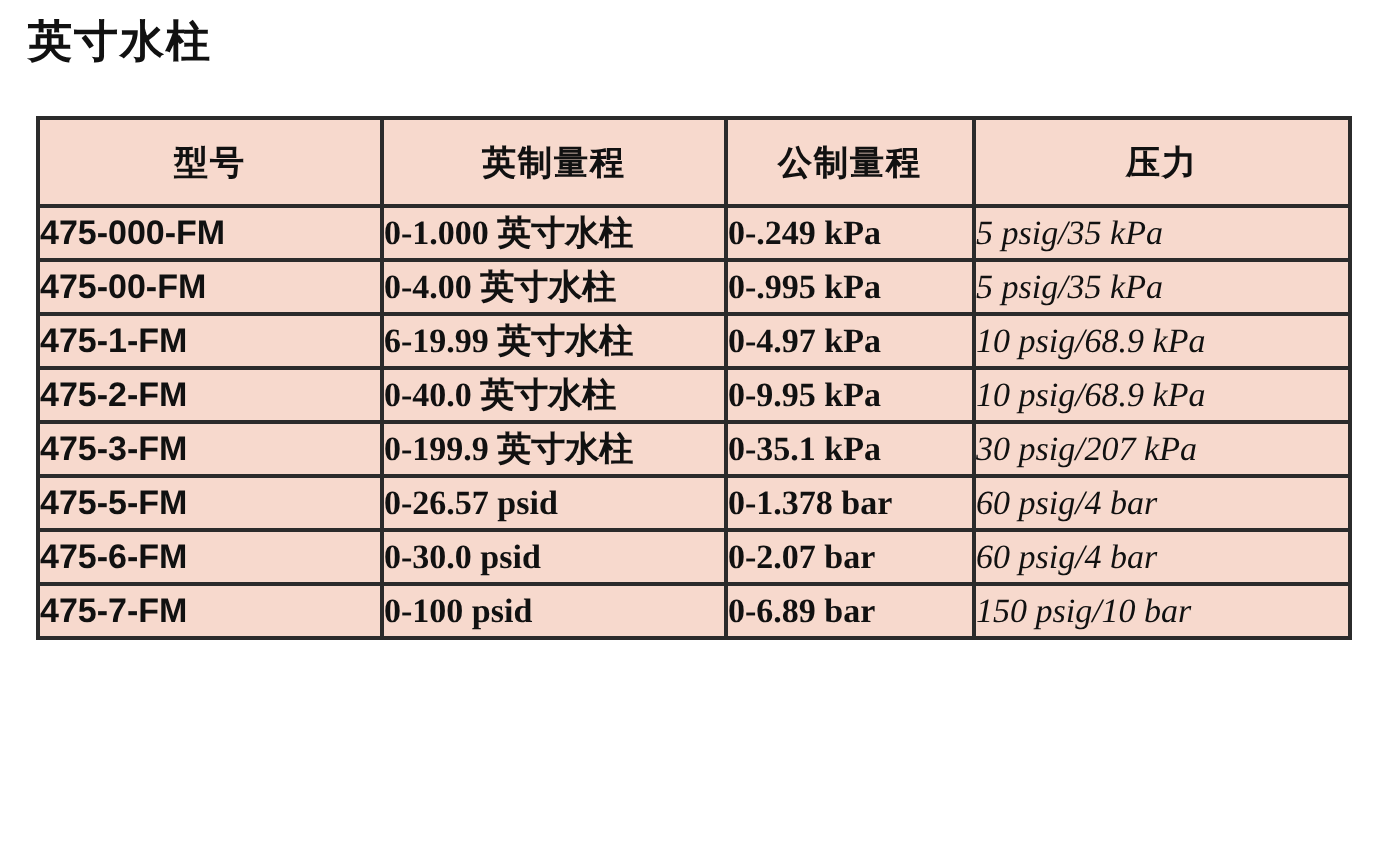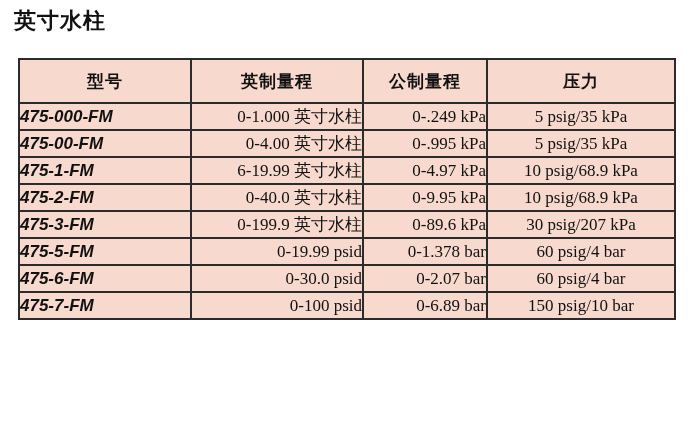--- a/index.html
+++ b/index.html
@@ -57,30 +57,31 @@
     font-size: 17px;
     vertical-align: middle;
   }
   td.model {
     font-family: "Liberation Sans", sans-serif;
     font-weight: bold;
     font-size: 16px;
     text-align: left;
     padding-left: 14px;
     letter-spacing: 0px;
-    font-style: italic;
   }
   td.range {
-    text-align: right;
+    text-align: left;
     padding-left: 10px;
     font-size: 17px;
+    font-weight: bold;
   }
   td.pressure {
-    text-align: center;
+    text-align: left;
     font-size: 17px;
+    font-style: italic;
   }
   col.c1 { width: 172px; }
   col.c2 { width: 172px; }
   col.c3 { width: 124px; }
   col.c4 { width: 188px; }
 </style>
 </head>
 <body>
 
 <div class="page-title">英寸水柱</div>
@@ -122,26 +123,26 @@
       </tr>
       <tr>
         <td class="model">475-2-FM</td>
         <td class="range">0-40.0 英寸水柱</td>
         <td class="range">0-9.95 kPa</td>
         <td class="pressure">10 psig/68.9 kPa</td>
       </tr>
       <tr>
         <td class="model">475-3-FM</td>
         <td class="range">0-199.9 英寸水柱</td>
-        <td class="range">0-89.6 kPa</td>
+        <td class="range">0-35.1 kPa</td>
         <td class="pressure">30 psig/207 kPa</td>
       </tr>
       <tr>
         <td class="model">475-5-FM</td>
-        <td class="range">0-19.99 psid</td>
+        <td class="range">0-26.57 psid</td>
         <td class="range">0-1.378 bar</td>
         <td class="pressure">60 psig/4 bar</td>
       </tr>
       <tr>
         <td class="model">475-6-FM</td>
         <td class="range">0-30.0 psid</td>
         <td class="range">0-2.07 bar</td>
         <td class="pressure">60 psig/4 bar</td>
       </tr>
       <tr>

